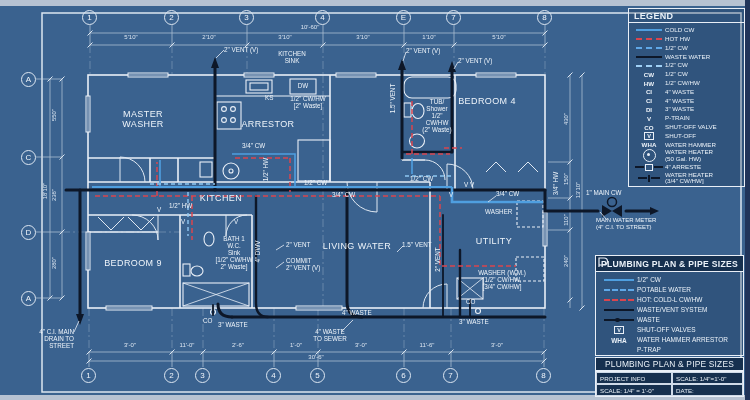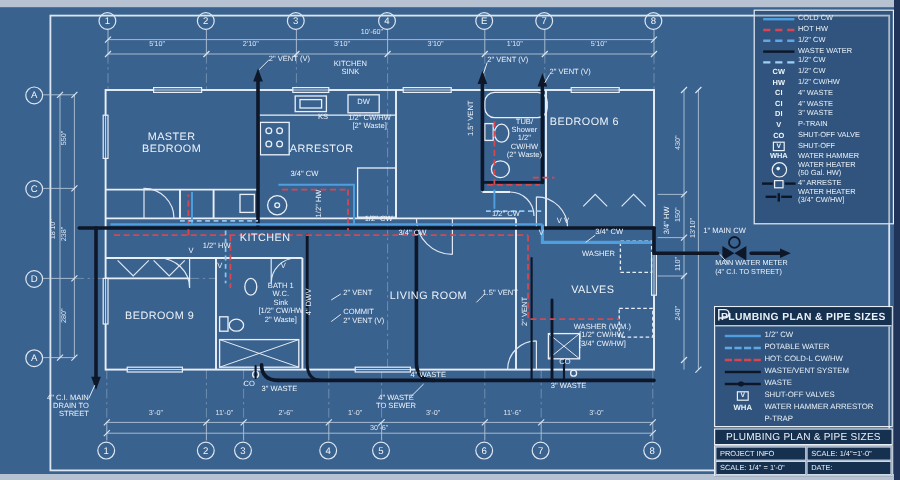--- a/index.html
+++ b/index.html
@@ -248,27 +248,27 @@
   <div class="dim rot" style="left:34px;top:192px">238"</div>
   <div class="dim rot" style="left:34px;top:260px">280"</div>
   <div class="dim rot" style="left:25px;top:188px">18'10"</div>
   <div class="dim rot" style="left:546px;top:116px">430"</div>
   <div class="dim rot" style="left:546px;top:176px">150"</div>
   <div class="dim rot" style="left:546px;top:217px">110"</div>
   <div class="dim rot" style="left:546px;top:258px">240"</div>
   <div class="dim rot" style="left:558px;top:187px">13'10"</div>
 
   <div class="lbl room" style="left:103px;top:109px;width:80px">MASTER
-BEDROOM</div>
+WASHER</div>
   <div class="lbl room" style="left:228px;top:119px;width:80px">ARRESTOR</div>
-  <div class="lbl room" style="left:447px;top:96px;width:80px">BEDROOM 6</div>
+  <div class="lbl room" style="left:447px;top:96px;width:80px">BEDROOM 4</div>
   <div class="lbl room" style="left:181px;top:193px;width:80px">KITCHEN</div>
   <div class="lbl room" style="left:93px;top:258px;width:80px">BEDROOM 9</div>
-  <div class="lbl room" style="left:317px;top:241px;width:80px">LIVING ROOM</div>
-  <div class="lbl room" style="left:454px;top:236px;width:80px">VALVES</div>
+  <div class="lbl room" style="left:317px;top:241px;width:80px">LIVING WATER</div>
+  <div class="lbl room" style="left:454px;top:236px;width:80px">UTILITY</div>
 
   <div class="lbl" style="left:224px;top:46px">2" VENT (V)</div>
   <div class="lbl ctr" style="left:272px;top:50px;width:40px">KITCHEN
 SINK</div>
   <div class="lbl" style="left:265px;top:94px">KS</div>
   <div class="lbl ctr" style="left:290px;top:82px;width:26px">DW</div>
   <div class="lbl ctr" style="left:280px;top:95px;width:56px">1/2" CW/HW
 [2" Waste]</div>
   <div class="lbl" style="left:242px;top:142px">3/4" CW</div>
   <div class="lbl ctr rot" style="left:246px;top:166px;width:40px">1/2" HW</div>
@@ -314,20 +314,21 @@
 TO SEWER</div>
   <div class="lbl ra" style="left:22px;top:328px;width:52px">4" C.I. MAIN
 DRAIN TO
 STREET</div>
   <div class="lbl" style="left:586px;top:189px">1" MAIN CW</div>
   <div class="lbl" style="left:596px;top:217px;font-size:6px">MAIN WATER METER
 (4" C.I. TO STREET)</div>
   <div class="lbl ctr rot" style="left:536px;top:180px;width:40px">3/4" HW</div>
 
   <div class="panel" id="legend">
+    <div class="ptitle">LEGEND</div>
     <div class="lbody">
       <div class="lrow">
           <span class="lsym">
             <i class="line"></i>
           </span>
           <span class="ltext">COLD CW</span>
         </div>
       <div class="lrow">
           <span class="lsym">
             <i class="line hot"></i>

